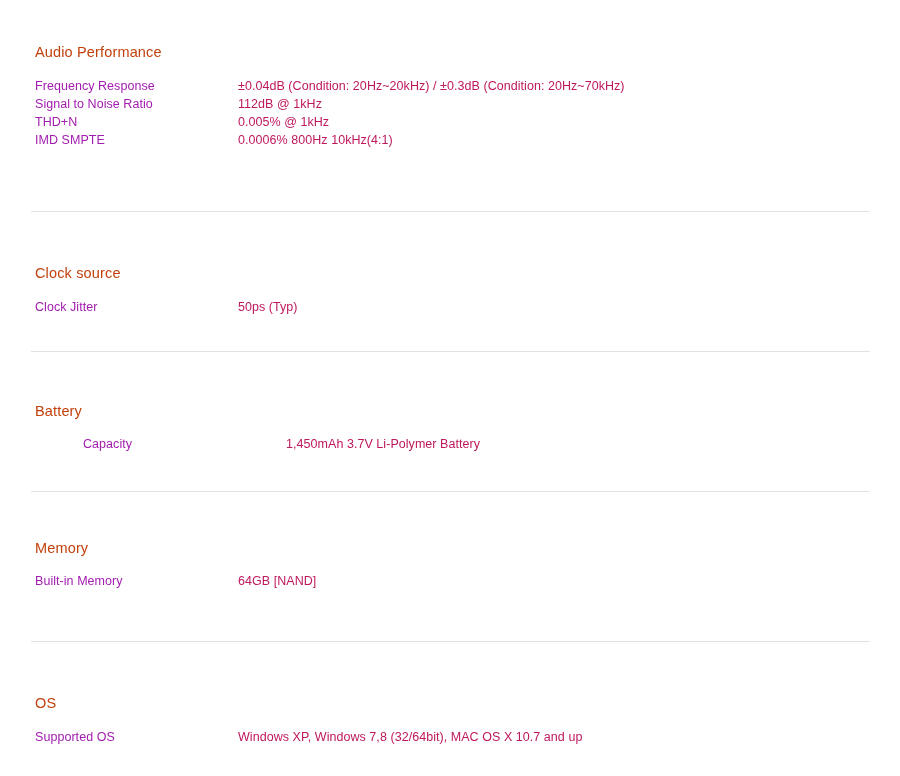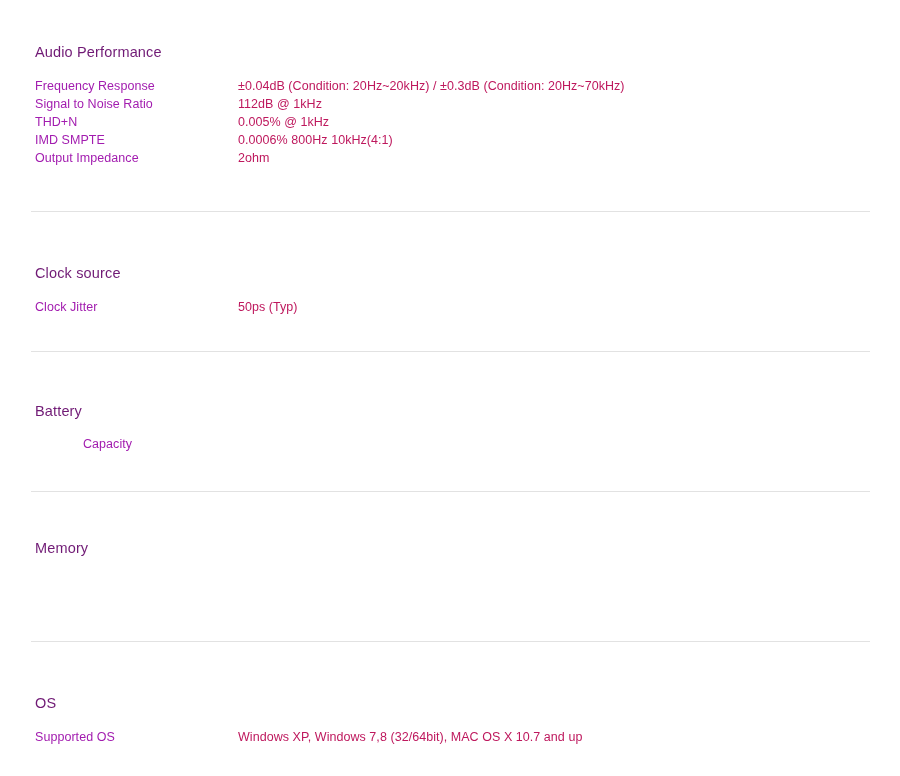--- a/index.html
+++ b/index.html
@@ -31,21 +31,21 @@
 
   .section-heading {
     position: absolute;
     left: 35px;
     top: 0;
     margin: 0;
     padding: 0;
     font-size: 14.5px;
     font-weight: 400;
     line-height: 19px;
-    color: #701a75;
+    color: #c2410c;
     letter-spacing: 0.15px;
     white-space: nowrap;
   }
 
   .spec-rows {
     position: absolute;
     left: 0;
     width: 900px;
   }
 
@@ -110,46 +110,47 @@
           <span class="spec-value">112dB @ 1kHz</span>
         </div>
         <div class="spec-row">
           <span class="spec-label">THD+N</span>
           <span class="spec-value">0.005% @ 1kHz</span>
         </div>
         <div class="spec-row">
           <span class="spec-label">IMD SMPTE</span>
           <span class="spec-value">0.0006% 800Hz 10kHz(4:1)</span>
         </div>
-        <div class="spec-row">
-          <span class="spec-label">Output Impedance</span>
-          <span class="spec-value">2ohm</span>
-        </div>
       </div>
     </div>
     <div class="spec-section" style="top: 0px;">
       <h2 class="section-heading" style="top: 264px;">Clock source</h2>
       <div class="spec-rows" style="top: 298px;">
         <div class="spec-row">
           <span class="spec-label">Clock Jitter</span>
           <span class="spec-value">50ps (Typ)</span>
         </div>
       </div>
     </div>
     <div class="spec-section" style="top: 0px;">
       <h2 class="section-heading" style="top: 402px;">Battery</h2>
       <div class="spec-rows" style="top: 435px; padding-left: 48px;">
         <div class="spec-row">
           <span class="spec-label">Capacity</span>
+          <span class="spec-value">1,450mAh 3.7V Li-Polymer Battery</span>
         </div>
       </div>
     </div>
     <div class="spec-section" style="top: 0px;">
       <h2 class="section-heading" style="top: 539px;">Memory</h2>
       <div class="spec-rows" style="top: 572px;">
+        <div class="spec-row">
+          <span class="spec-label">Built-in Memory</span>
+          <span class="spec-value">64GB [NAND]</span>
+        </div>
       </div>
     </div>
     <div class="spec-section" style="top: 0px;">
       <h2 class="section-heading" style="top: 694px;">OS</h2>
       <div class="spec-rows" style="top: 728px;">
         <div class="spec-row">
           <span class="spec-label">Supported OS</span>
           <span class="spec-value">Windows XP, Windows 7,8 (32/64bit), MAC OS X 10.7 and up</span>
         </div>
       </div>

